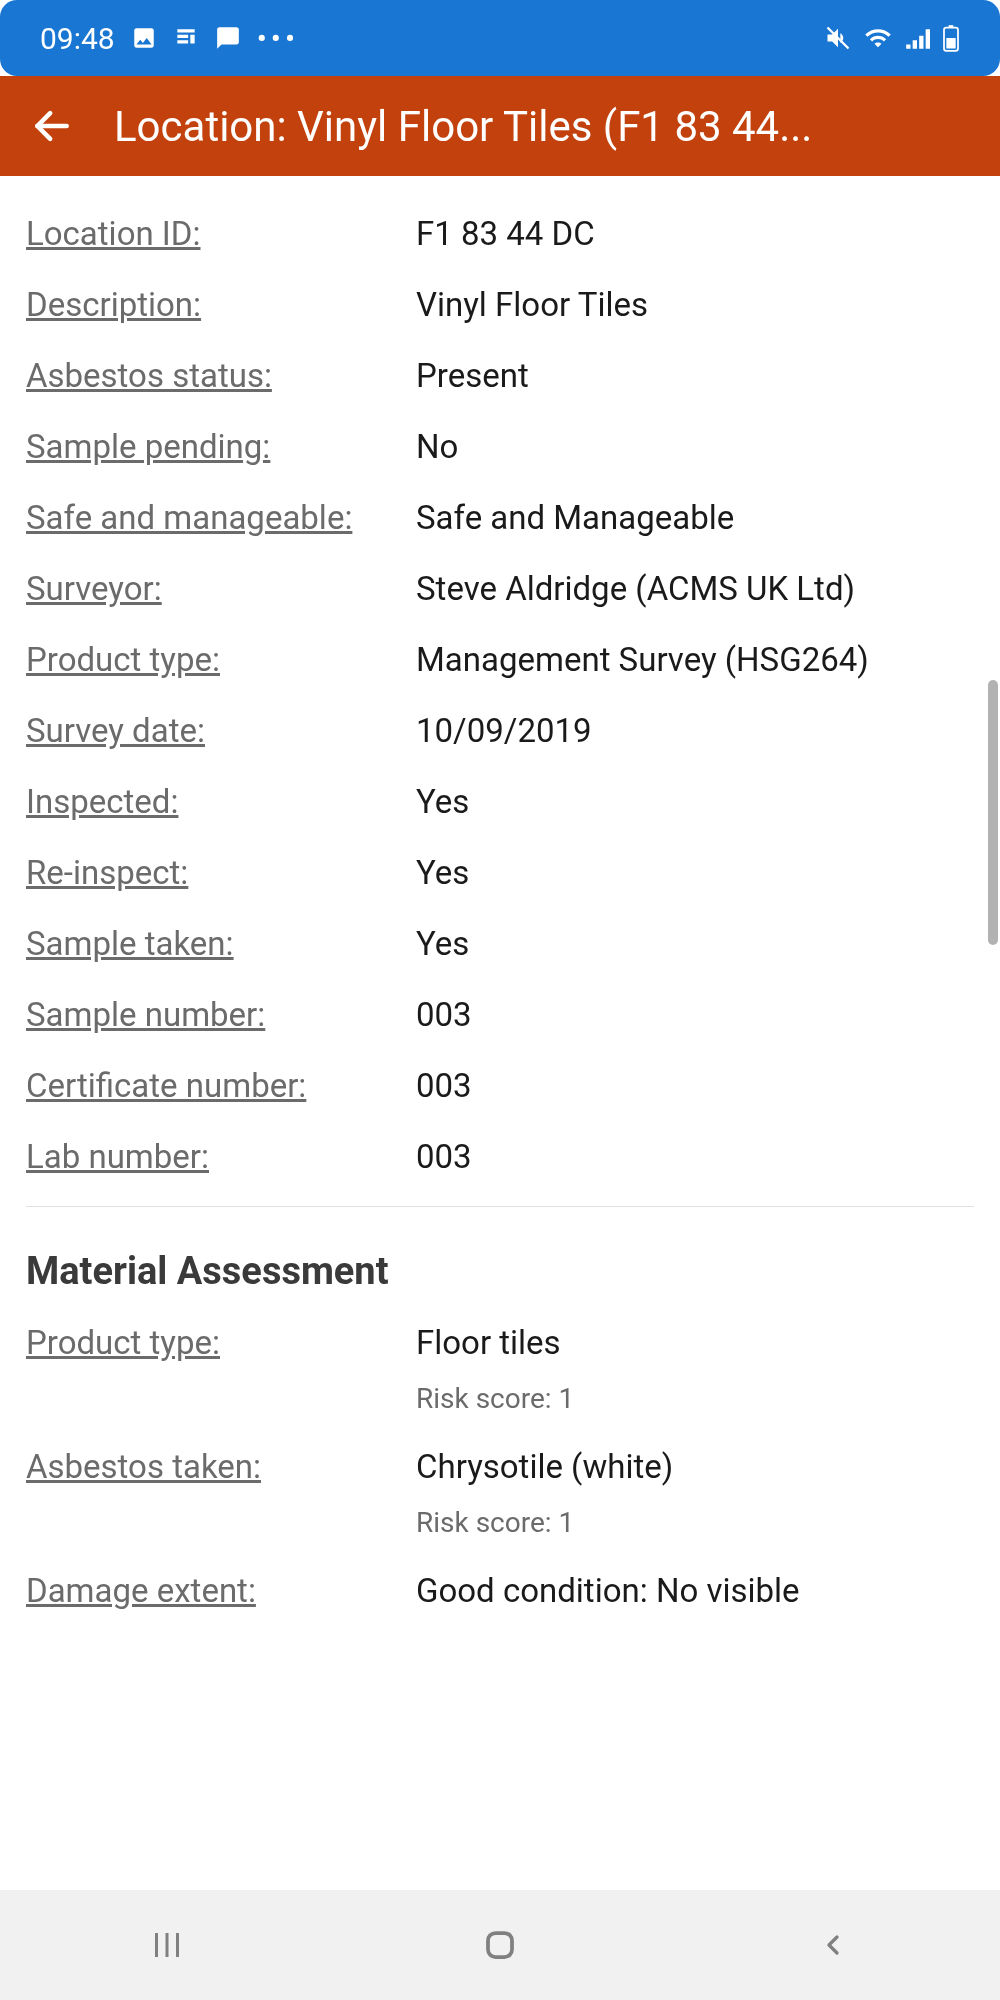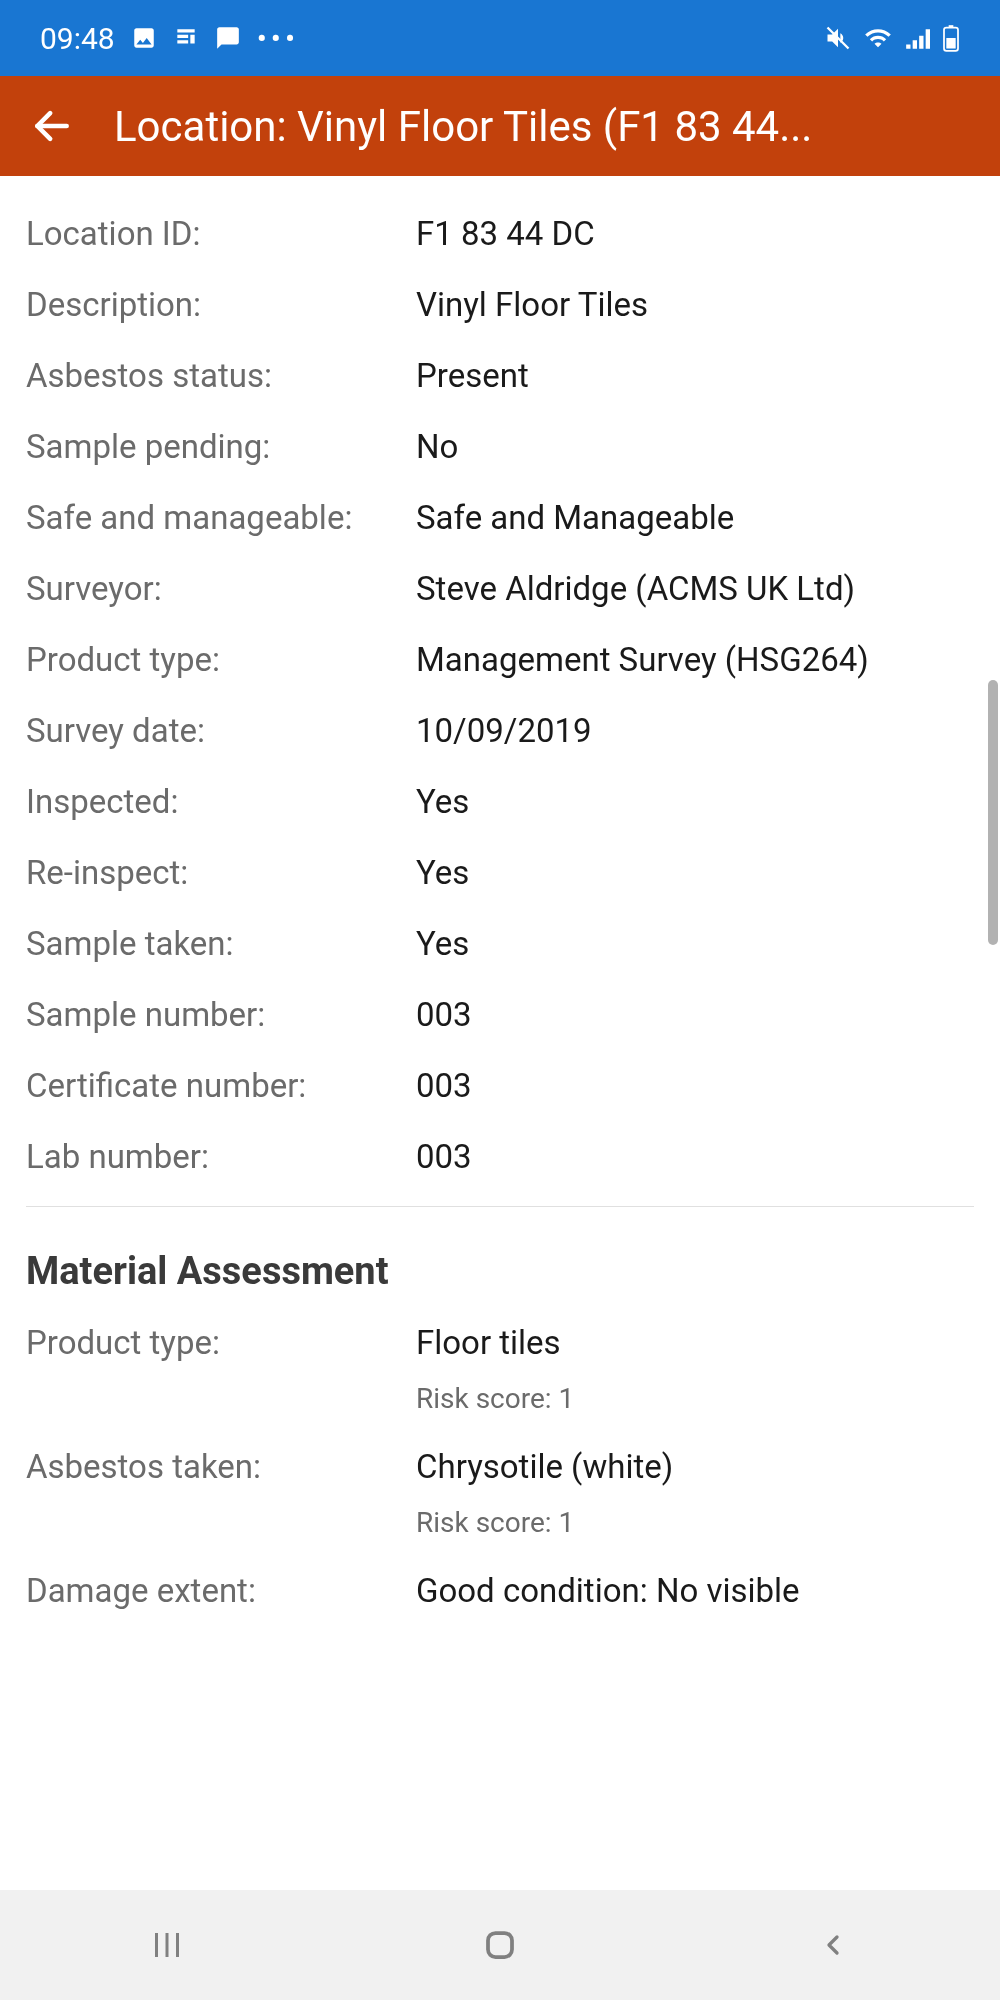--- a/index.html
+++ b/index.html
@@ -12,20 +12,21 @@
       position: relative;
     }
     .status-bar {
       height: 76px;
       background: #1976d2;
       display: flex;
       justify-content: space-between;
       align-items: center;
       padding: 0 40px;
       color: #fff;
+      border-radius: 17px;
     }
     .status-left {
       display: flex;
       align-items: center;
       gap: 16px;
       font-size: 30px;
     }
     .status-icon {
       display: inline-flex;
       align-items: center;
@@ -68,20 +69,21 @@
     .row {
       display: flex;
       padding: 16px 0;
     }
     .label {
       width: 390px;
       flex-shrink: 0;
       color: #6b6b6b;
       font-size: 33px;
       font-weight: 400;
+      text-decoration: underline;
     }
     .value {
       color: #1a1a1a;
       font-size: 33px;
       font-weight: 400;
       flex: 1;
     }
     .subvalue {
       color: #6b6b6b;
       font-size: 28px;

